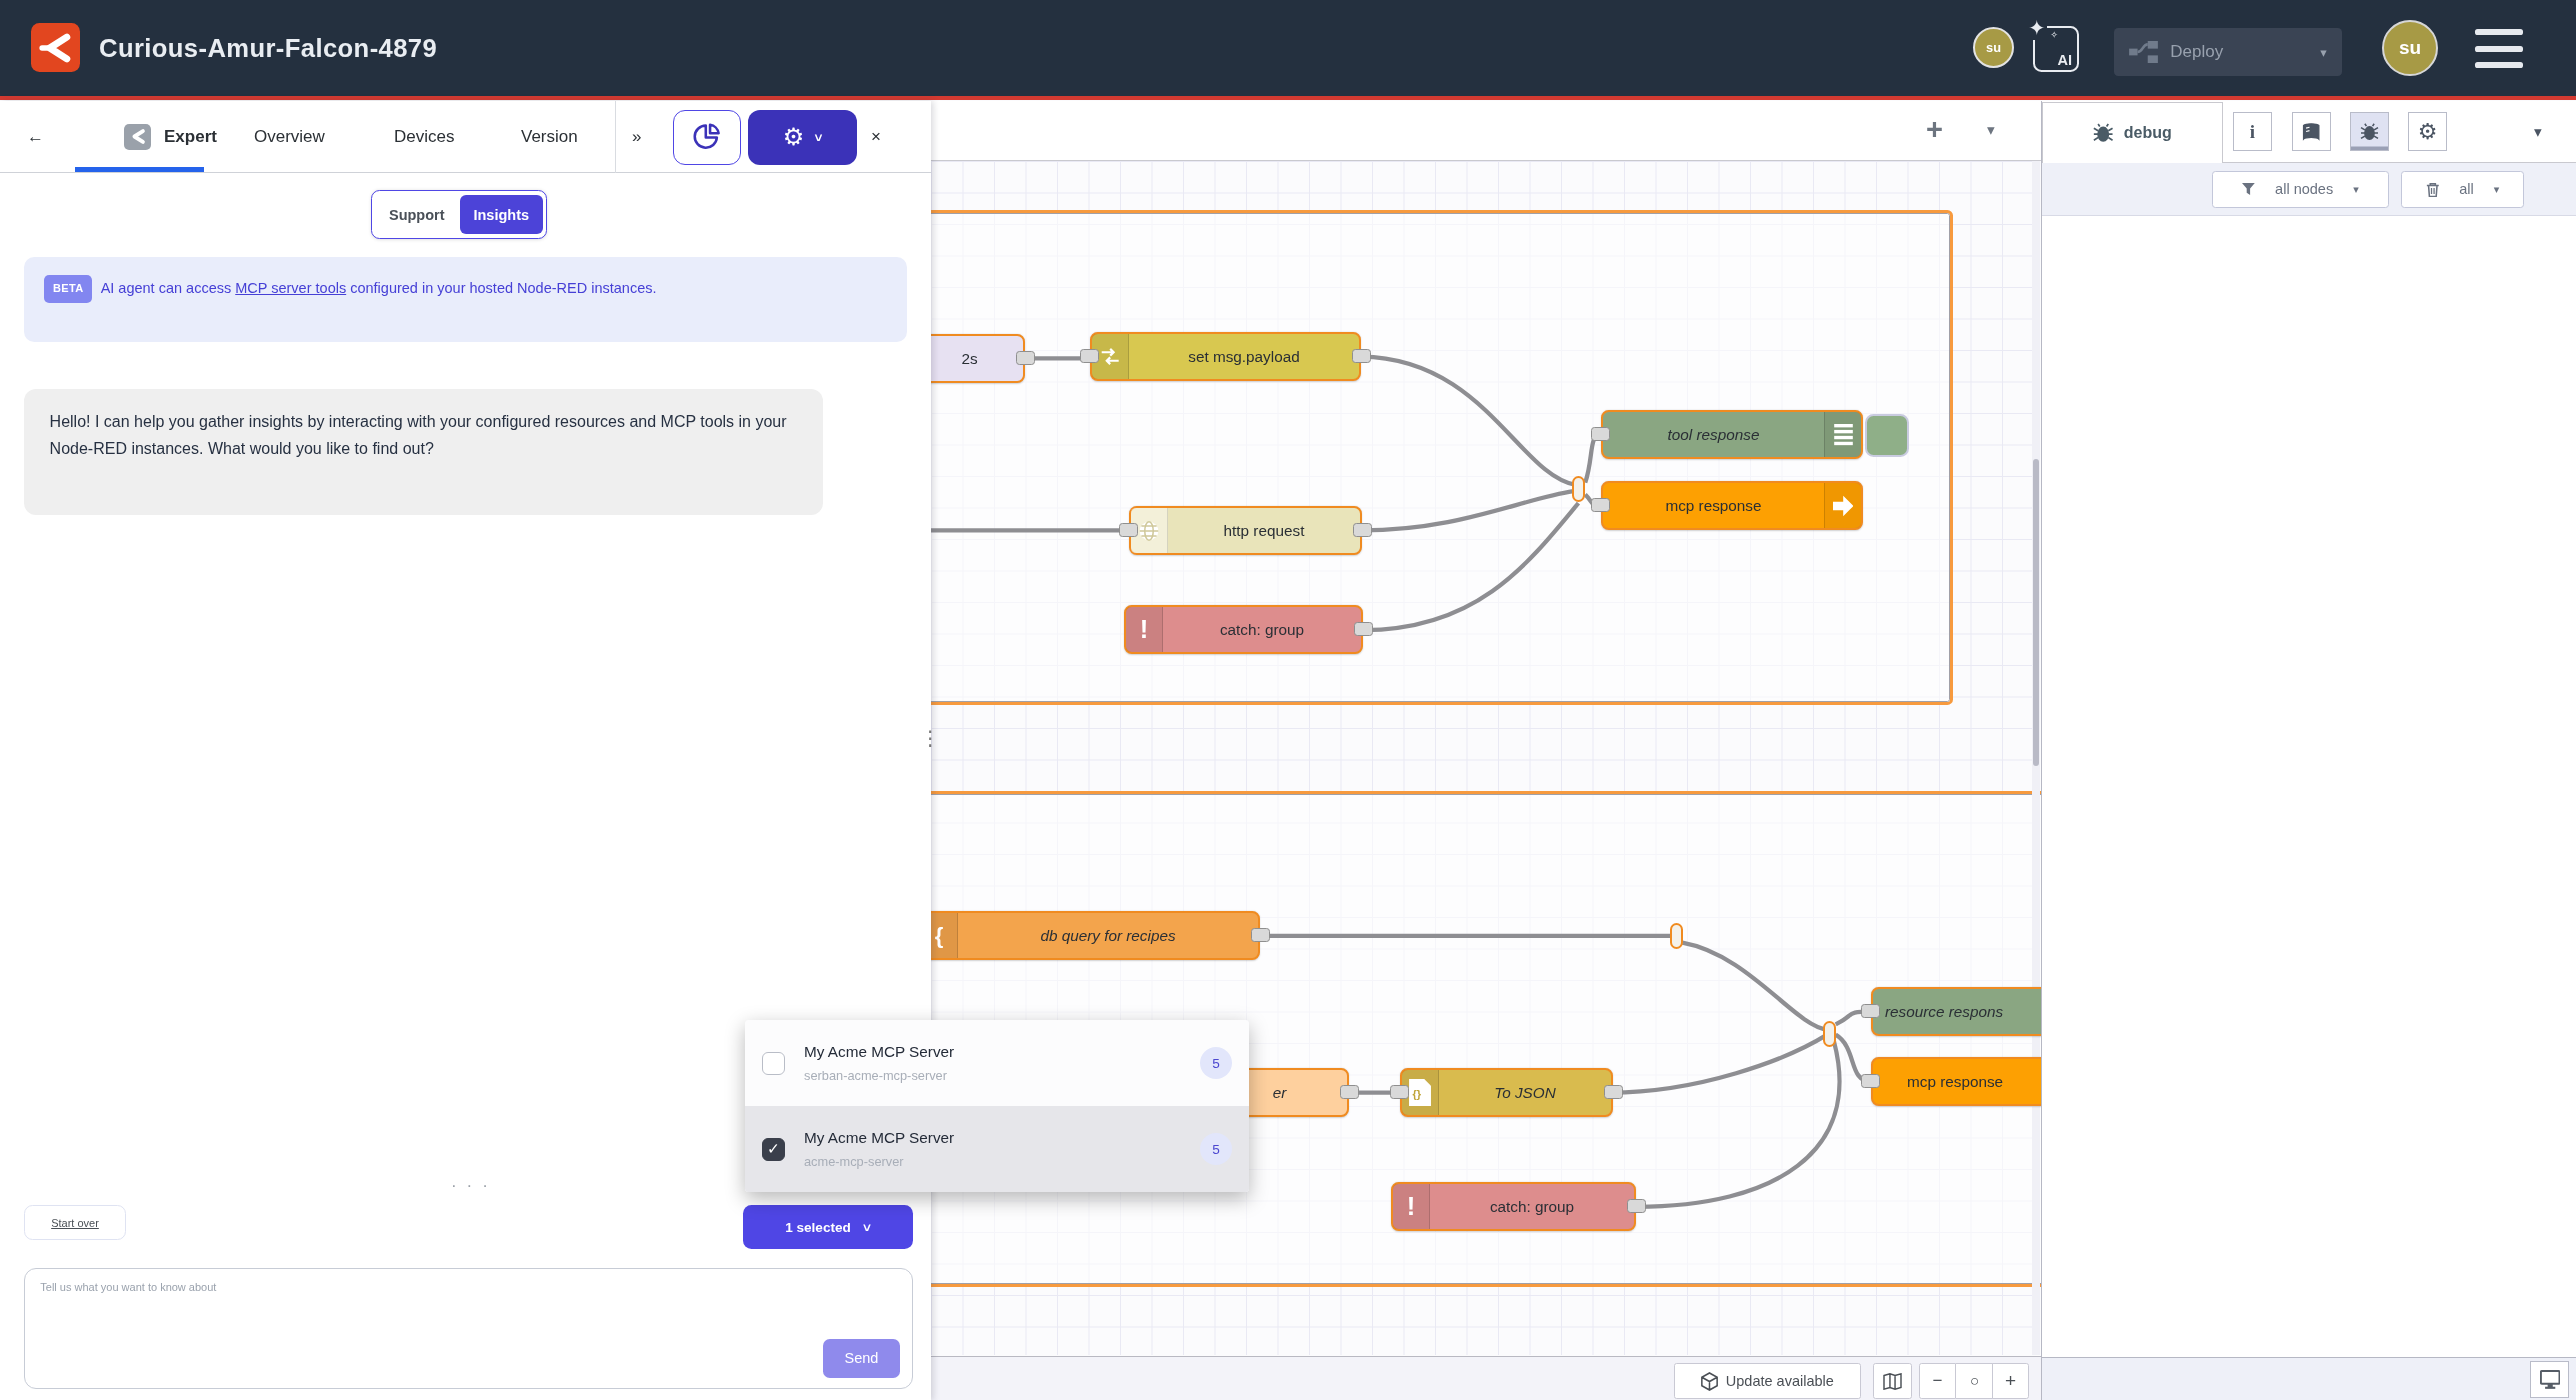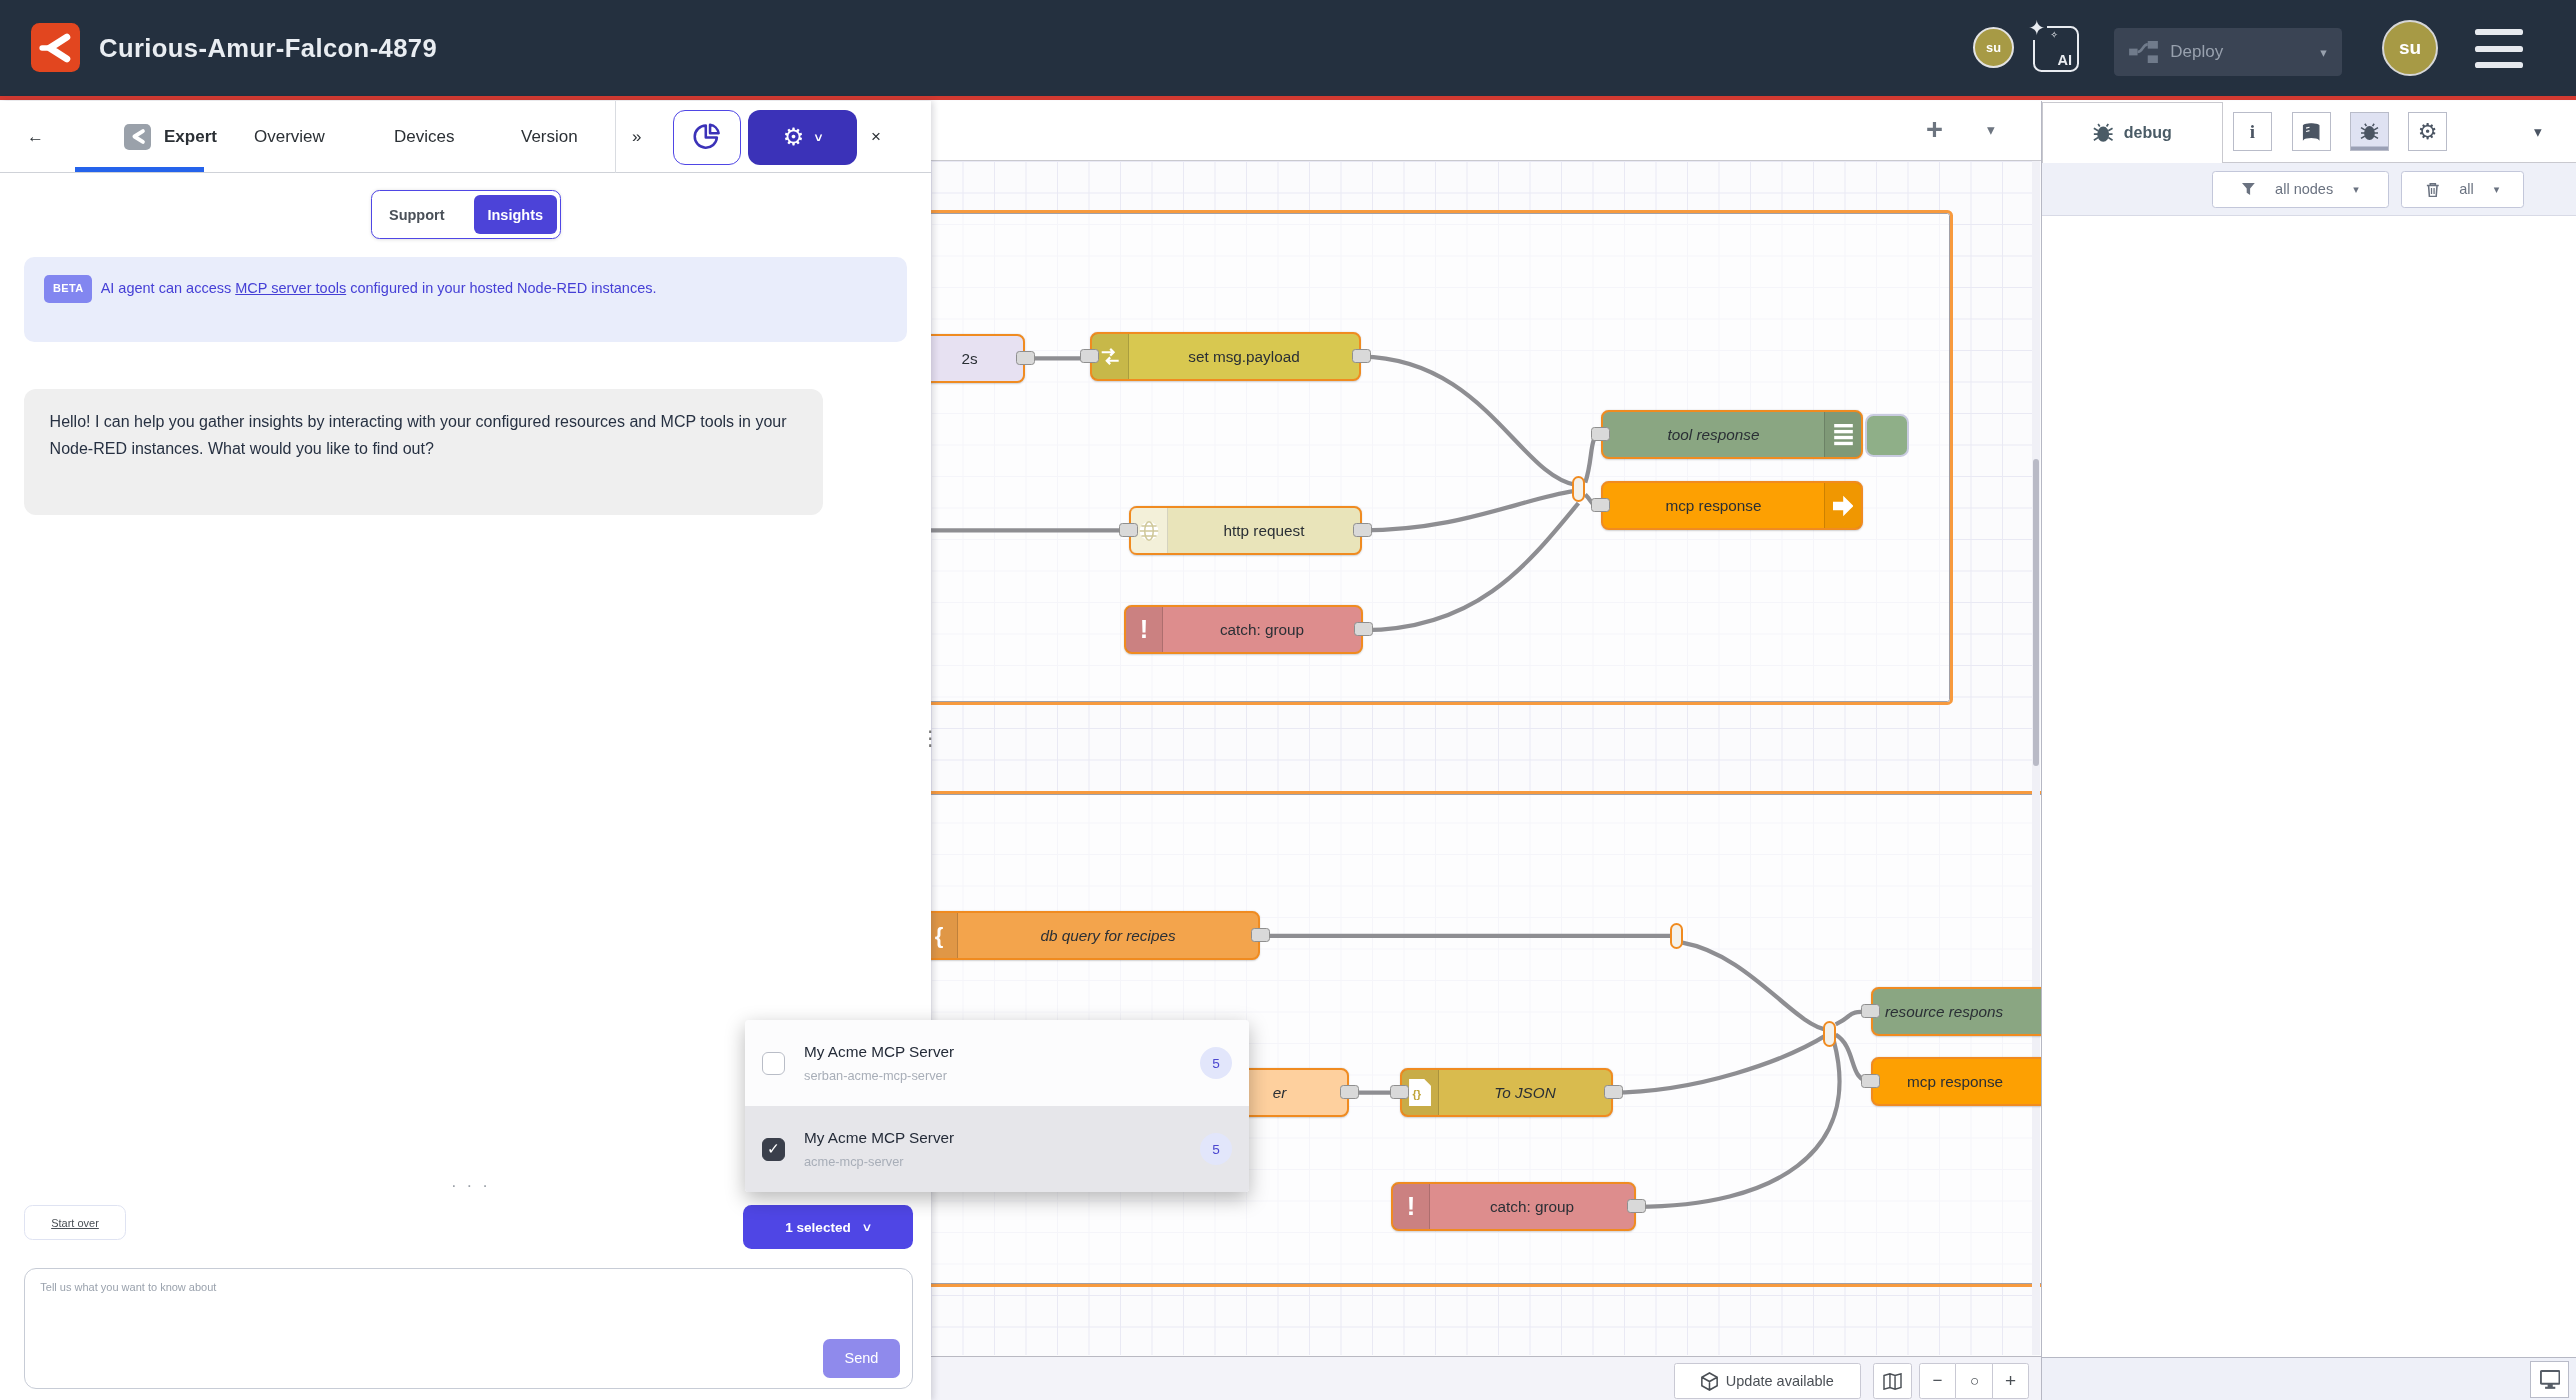--- a/index.html
+++ b/index.html
@@ -50,21 +50,21 @@
   #gear-btn { position:absolute; left:748px; top:8.5px; width:109px; height:55px; border-radius:12px;
     background:#3b32b8; color:#fff; display:flex; align-items:center; justify-content:center; gap:10.2px; }
   #gear-btn .g { font-size:24px; line-height:1; } #gear-btn .c { font-size:13.6px; font-weight:bold; }
   #close-btn { left:871px; font-size:25.6px; color:#7b828c; }
 
   #seg-toggle { position:absolute; left:371px; top:89px; height:49px; border:1.7px solid #4f46e5;
     border-radius:8.5px; background:#fff; display:flex; align-items:center; padding:3.4px; gap:1.7px;
     box-shadow:0 0.9px 3.4px rgba(0,0,0,.12); }
   #seg-toggle .seg { font-size:14.5px; font-weight:bold; padding:0 13.6px; height:39px; display:flex;
     align-items:center; border-radius:6px; color:#4a5058; }
-  #seg-insights { background:#4c43d8; color:#fff !important;margin-left:14px; }
+  #seg-insights { background:#4c43d8; color:#fff !important; }
 
   #beta-banner { position:absolute; left:24px; top:156px; width:883px; height:85px; background:#e9edfb;
     border-radius:10.2px; padding:17px 20.4px; font-size:14.5px; line-height:1.95; color:#4640d6; }
   #beta-badge { display:inline-block; background:#8286f0; color:#fff; font-size:11px; font-weight:bold;
     padding:3.4px 8.5px; border-radius:5.1px; margin-right:8.5px; vertical-align:0.9px; letter-spacing:0.4px; }
   #beta-link { text-decoration:underline; color:#4640d6; }
 
   #chat-bubble { position:absolute; left:24px; top:288px; width:799px; height:126px; background:#efefef;
     border-radius:12px; padding:19px 25.6px; font-size:16px; line-height:1.7; color:#273142; }
 

